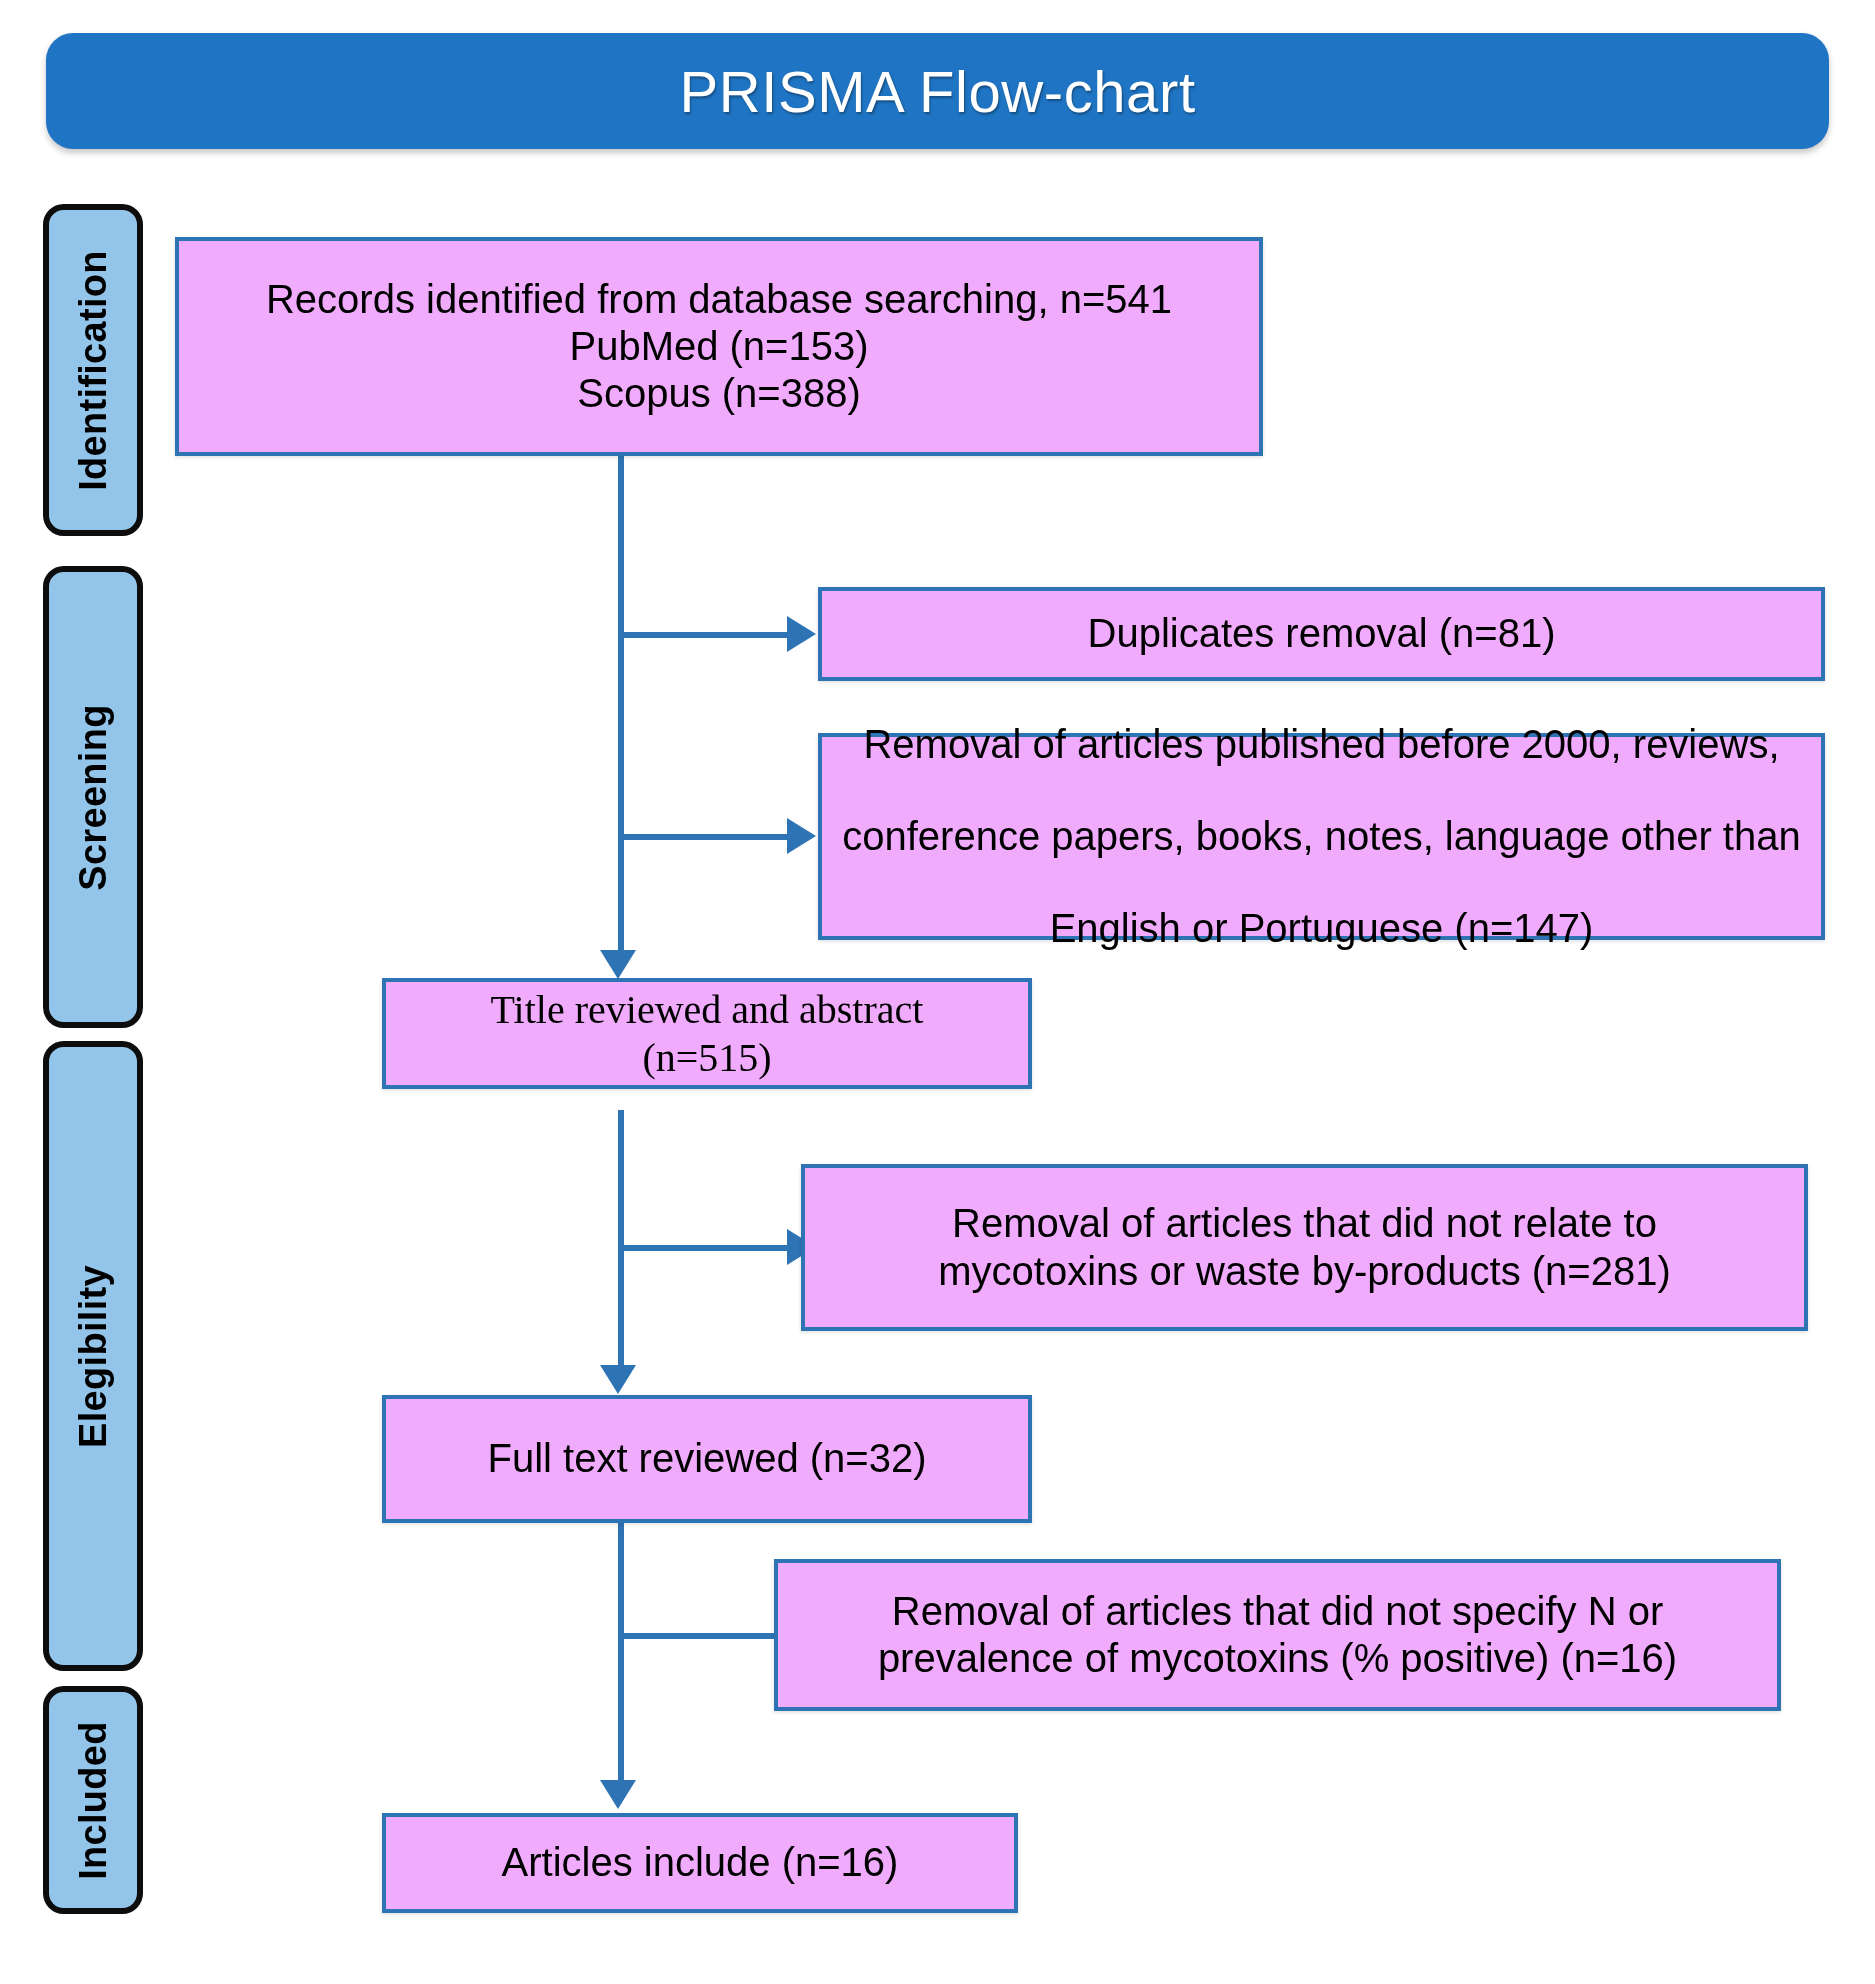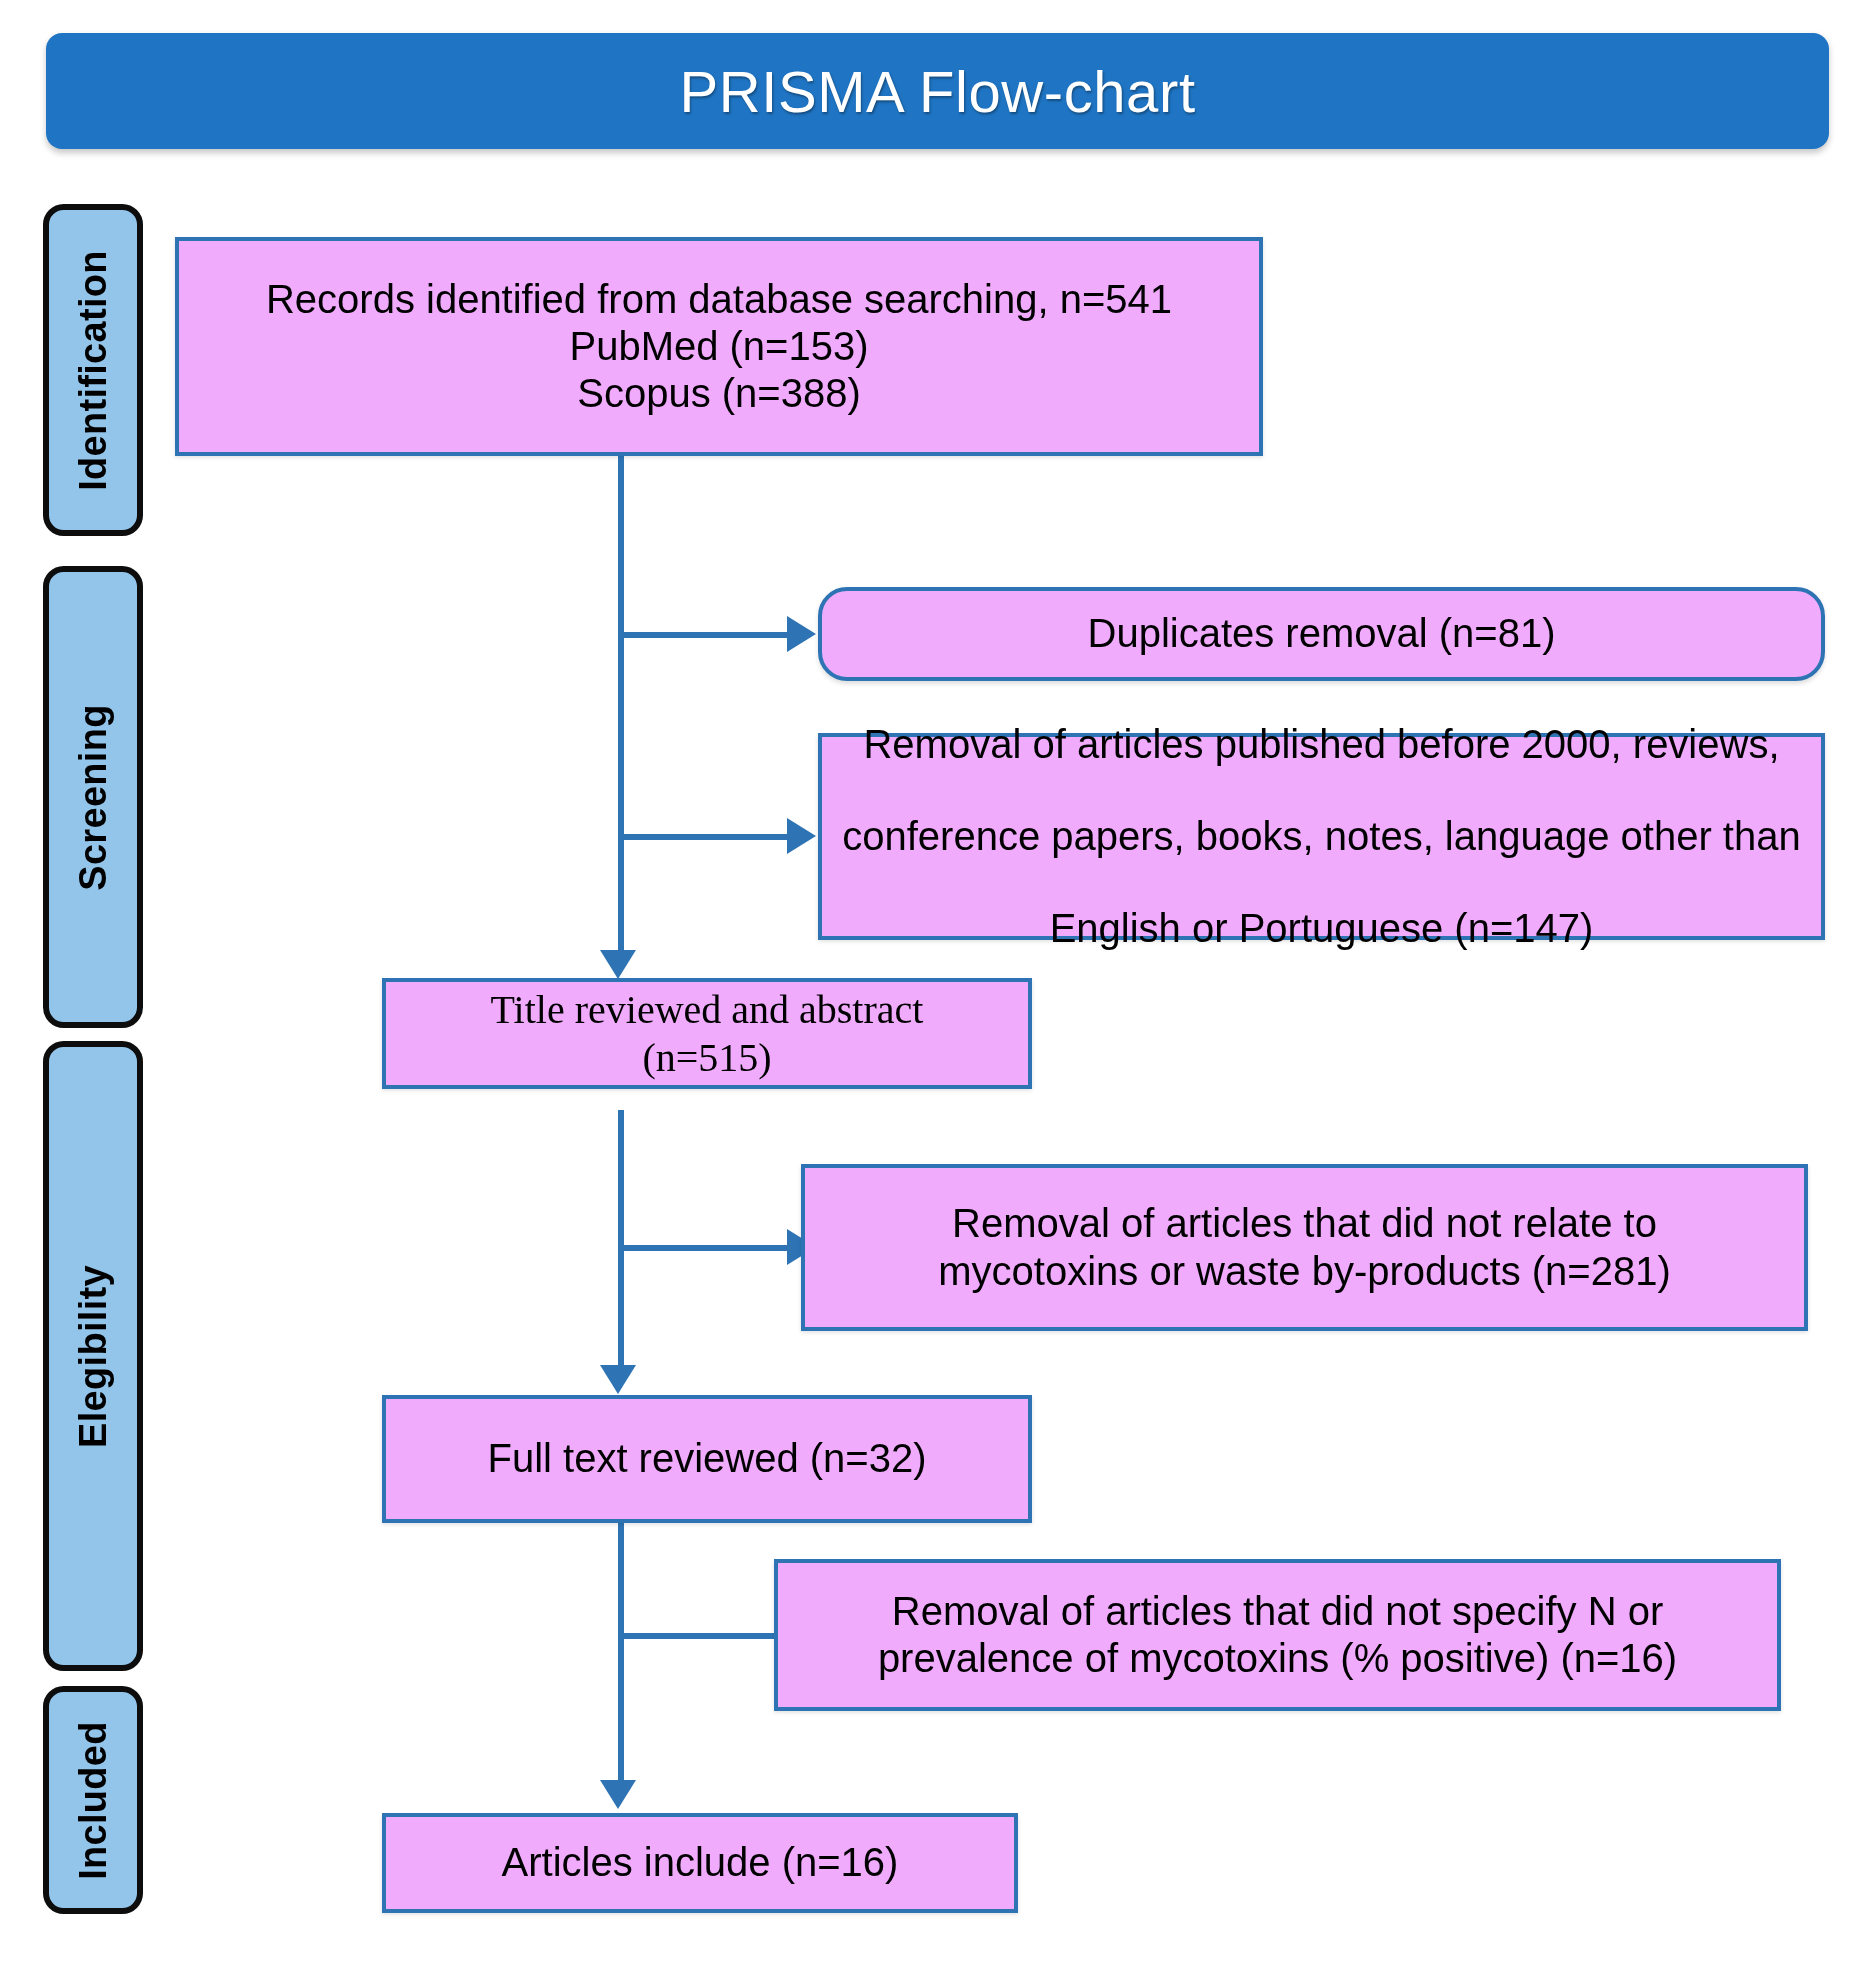--- a/index.html
+++ b/index.html
@@ -19,21 +19,21 @@
   }
 
   
   #title-banner {
     position: absolute;
     left: 46px;
     top: 33px;
     width: 1783px;
     height: 116px;
     background: #1F75C4;
-    border-radius: 16px;
+    border-radius: 27px;
     box-shadow: 0 3.7px 6px rgba(0,0,0,0.22);
     display: flex;
     align-items: center;
     justify-content: center;
   }
   #title-banner .title-text {
     color: #ffffff;
     font-size: 58px;
     font-weight: 400;
     letter-spacing: 0.6px;
@@ -82,21 +82,21 @@
     box-shadow: 0 2.4px 4.3px rgba(0,0,0,0.13);
   }
   .flow-box .line {
     font-size: 40px;
     color: #000000;
     line-height: 1.18;
     white-space: nowrap;
   }
 
   #box-records          { left: 175px;  top: 237px;  width: 1088px; height: 219px; }
-  #box-duplicates       { left: 818px; top: 587px;  width: 1007px; height: 94px; border-radius: 29px; }
+  #box-duplicates       { left: 818px; top: 587px;  width: 1007px; height: 94px; }
   #box-screening-excl   { left: 818px; top: 733px; width: 1007px; height: 207px; gap: 45px; }
   #box-title-abstract   { left: 382px;  top: 978px; width: 650px; height: 111px; font-family: Liberation Serif, serif; }
   #box-mycotoxin-excl   { left: 801px; top: 1164px; width: 1007px; height: 167px; }
   #box-fulltext         { left: 382px;  top: 1395px; width: 650px; height: 128px; }
   #box-prevalence-excl  { left: 774px; top: 1559px; width: 1007px; height: 152px; }
   #box-included         { left: 382px;  top: 1813px; width: 636px; height: 100px; justify-content: center; }
 
   
   .vline {
     position: absolute;

